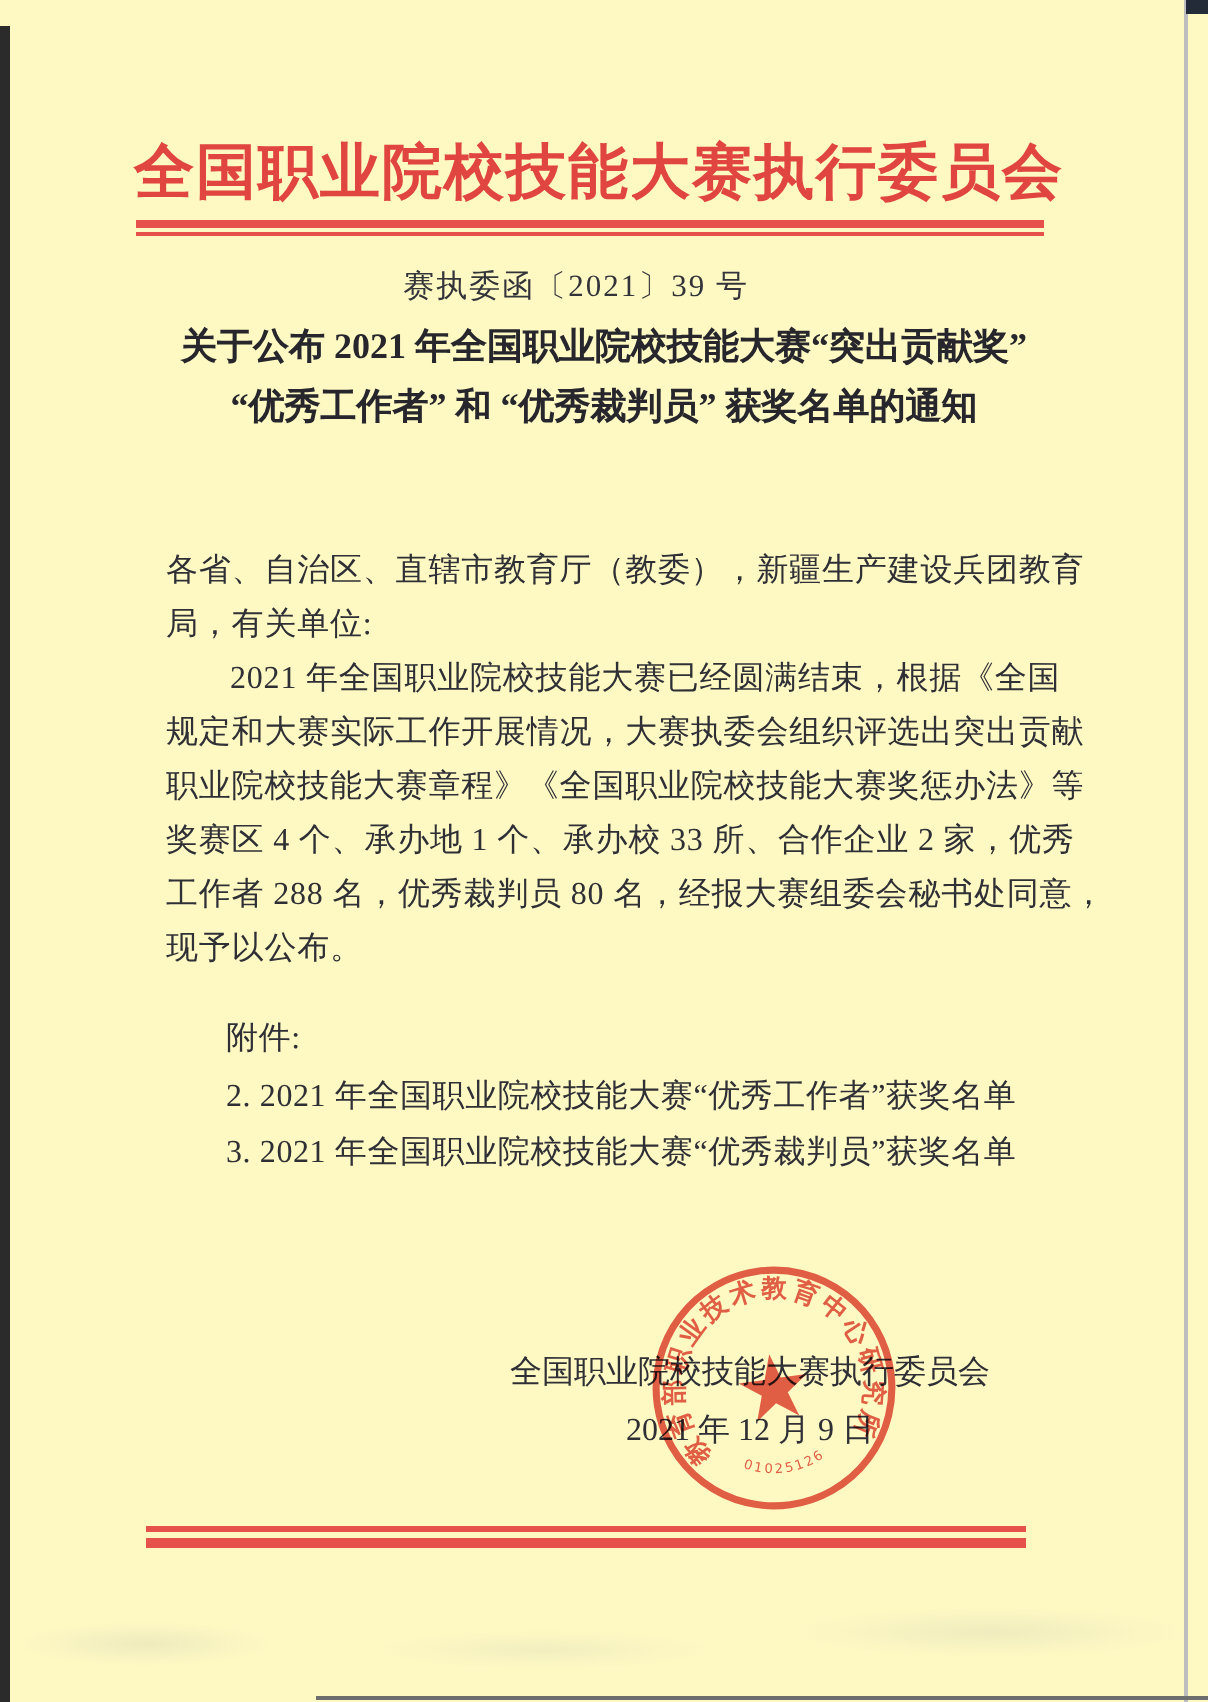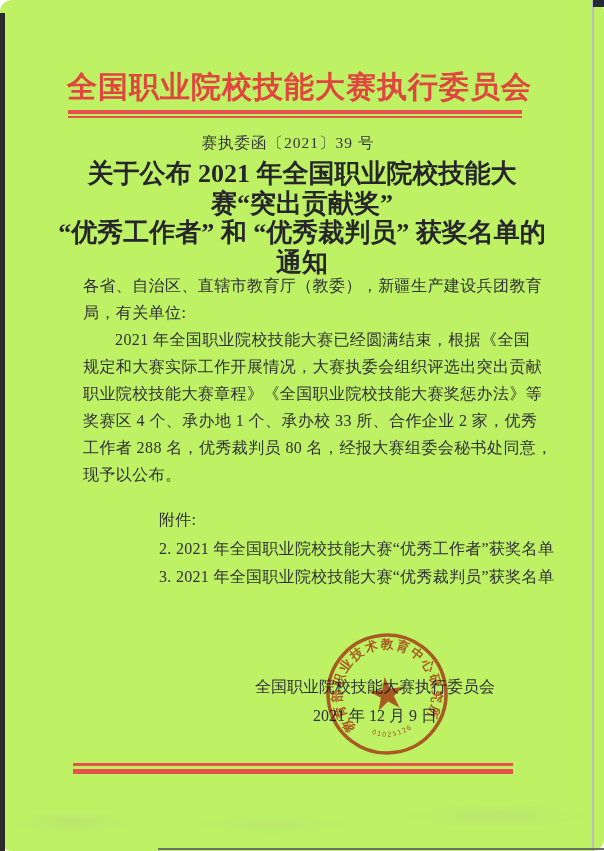--- a/index.html
+++ b/index.html
@@ -5,22 +5,21 @@
   * { margin: 0; padding: 0; box-sizing: border-box; }
   html, body { width: 604px; height: 851px; }
   body {
     font-family: "Liberation Serif", "DejaVu Serif", serif;
     background: #ffffff;
     position: relative;
     overflow: hidden;
   }
   .page {
     position: absolute; inset: 0;
-    background: #bef264;
-    border-radius: 12px;
+    background: #fef9c3;
   }
   
   .scan-left-strip   { position: absolute; left: 0; top: 13px; width: 5px; height: 838px; background: #2b2b2b; }
   .scan-right-edge   { position: absolute; left: 592px; top: 0; width: 2px; height: 851px; background: #bdbdbd; }
   .scan-corner-block { position: absolute; left: 593px; top: 0; width: 11px; height: 7px; background: #232a38; }
   .scan-bottom-line  { position: absolute; left: 158px; top: 848px; width: 446px; height: 2px; background: #6e6e6e; }
   .scan-smudge {
     position: absolute; left: 0; top: 790px; width: 604px; height: 58px;
     background:
       radial-gradient(ellipse 90px 16px at 12% 55%, rgba(160,160,165,0.16), transparent 70%),
@@ -50,41 +49,40 @@
     text-align: center;
     font-size: 15.5px; color: #33333a;
     letter-spacing: 1px;
   }
 
   
   .doc-title {
     position: absolute; left: 57px; top: 159px; width: 490px;
     text-align: center;
     font-weight: bold;
-    font-size: 26px; line-height: 29.5px;
+    font-size: 18px; line-height: 29.5px;
     color: #26262c;
   }
 
   
   .body-text {
     position: absolute; left: 83px; top: 272px; width: 436px;
     font-size: 16px; line-height: 27px;
     color: #2f2f36;
     letter-spacing: 0.4px;
   }
   .body-text .bline { white-space: nowrap; }
   .body-text .bline.indent { padding-left: 32px; }
 
   
   .attachments {
     position: absolute; left: 113px; top: 506px; width: 410px;
     font-size: 16px; line-height: 28.5px;
     color: #2f2f36;
     letter-spacing: 0.3px;
-    margin-left: 46px;
   }
   .attachments .aline { white-space: nowrap; }
 
   
   .signature {
     position: absolute; left: 225px; top: 672px; width: 300px;
     text-align: center;
     font-size: 16px; line-height: 29px;
     color: #2f2f36;
     white-space: nowrap;

